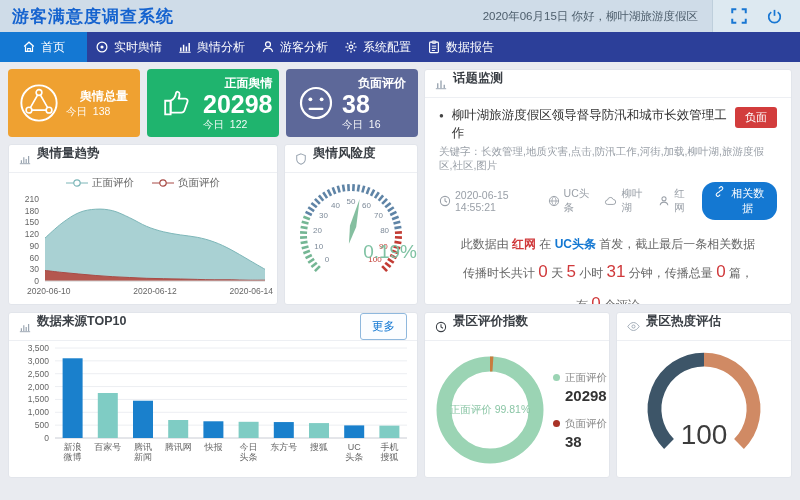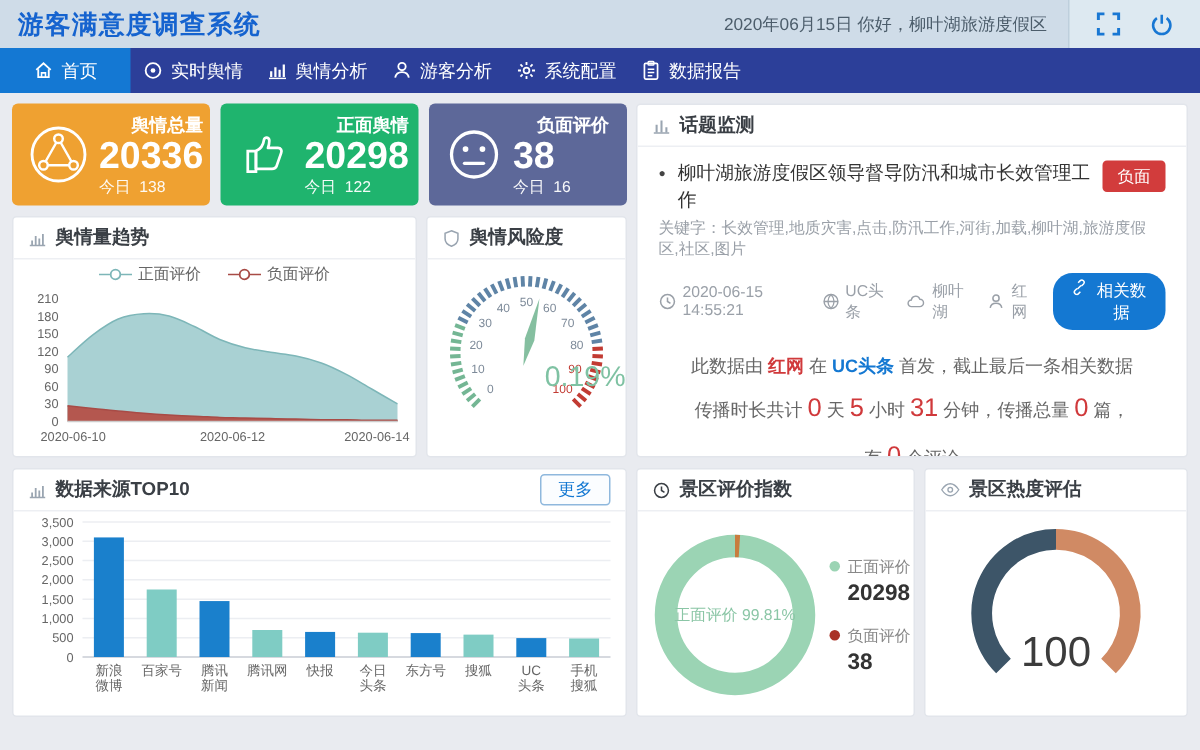--- a/index.html
+++ b/index.html
@@ -21,21 +21,21 @@
   .main{padding:7px 8px;display:flex;flex-direction:column;gap:7px}
   .row{display:flex;gap:6px}
   .col-left{width:410px;display:flex;flex-direction:column;gap:7px;flex:none}
   .stats{display:flex;gap:7px;height:68px}
   .stat-card{flex:1;border-radius:4px;color:#fff;display:flex;align-items:center;padding:0 10px;gap:6px;overflow:hidden}
   .stat-info{flex:1;display:flex;flex-direction:column;padding-right:2px}
   .stat-label{font-size:12px;font-weight:bold;text-align:right;margin-top:1px}
   .stat-value{font-size:25px;font-weight:bold;line-height:1.02;white-space:nowrap}
   .stat-today{font-size:10.5px;opacity:.95}
   .panel{background:#fff;border:1px solid #e2e5eb;border-radius:3px;overflow:hidden}
-  .p-head{height:28px;display:flex;align-items:center;gap:6px;padding:0 10px;border-bottom:1px solid #edeff3;font-size:12.5px;font-weight:bold;color:#3a3f45}
+  .p-head{height:28px;display:flex;gap:6px;padding:0 10px;border-bottom:1px solid #edeff3;font-size:12.5px;font-weight:bold;color:#3a3f45}
   .charts-row{display:flex;gap:6px;height:161px}
   .trend-panel{width:270px;flex:none}
   .risk-panel{flex:1;position:relative}
   .topic-panel{flex:1;height:236px}
   .bottom-row{height:166px}
   .sources-panel{width:410px;flex:none}
   .eval-panel{width:186px;flex:none}
   .heat-panel{flex:1;position:relative}
   
   .trend-legend{display:flex;justify-content:center;gap:18px;align-items:center;height:20px;font-size:10.5px;color:#666}
@@ -161,21 +161,20 @@
               <svg width="42" height="42" viewBox="0 0 44 44">
                 <circle cx="22" cy="22" r="18.5" fill="none" stroke="#fff" stroke-width="2"></circle>
                 <path d="M22 11 11.5 29.5h21Z" fill="none" stroke="#fff" stroke-width="1.7"></path>
                 <circle cx="22" cy="11" r="3" fill="#efa131" stroke="#fff" stroke-width="1.7"></circle>
                 <circle cx="11.5" cy="29.5" r="3" fill="#efa131" stroke="#fff" stroke-width="1.7"></circle>
                 <circle cx="32.5" cy="29.5" r="3" fill="#efa131" stroke="#fff" stroke-width="1.7"></circle>
               </svg>
             </span>
     <span class="stat-info">
       <span class="stat-label">舆情总量</span>
-      <span class="stat-value">20336</span>
       <span class="stat-today">今日&nbsp; 138</span>
     </span>
           </div>
           <div class="stat-card" style="background: rgb(31, 180, 110);">
             <span class="icon">
               <svg width="40" height="40" viewBox="0 0 44 44">
                 <path d="M9 19.5h6v15H9z" fill="none" stroke="#fff" stroke-width="2"></path>
                 <path d="M15 32.5v-13c3.5-1.5 5.4-4.4 5.9-8.3.3-2.3 3.9-2 3.9.8 0 2.8-1 5.2-1 5.2h7.3c2.3 0 3 1.9 2.4 3.6l-3.2 9.2c-.6 1.6-1.8 2.5-3.5 2.5Z" fill="none" stroke="#fff" stroke-width="2" stroke-linejoin="round"></path>
               </svg>
             </span>

